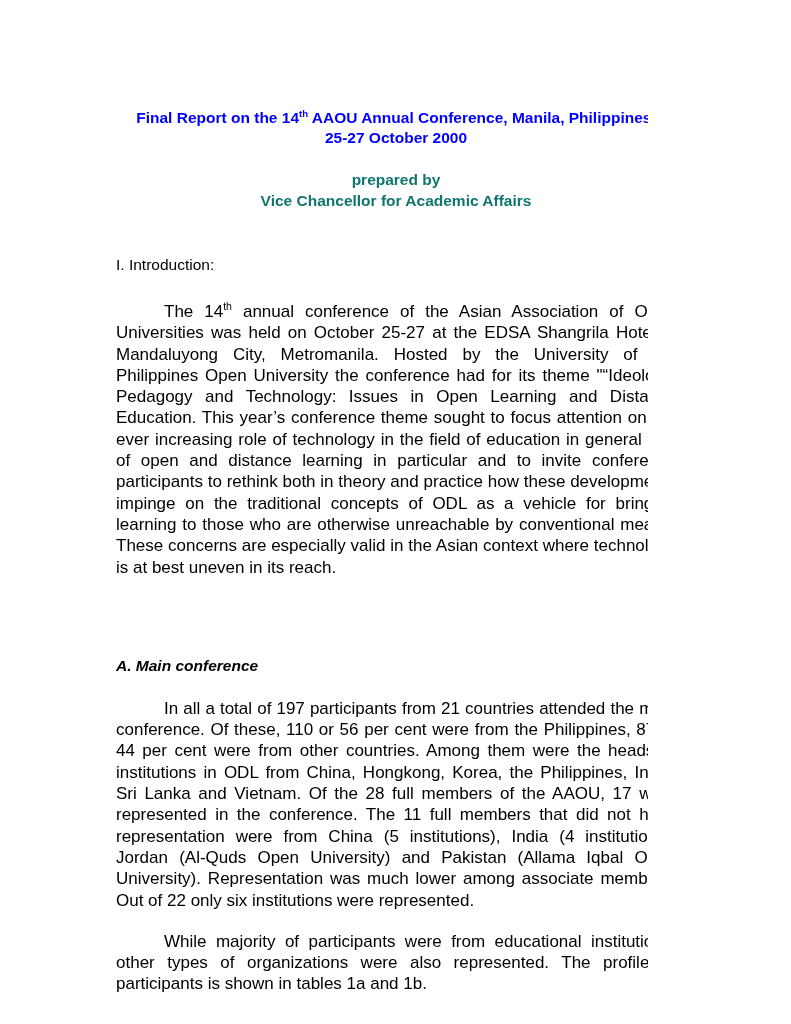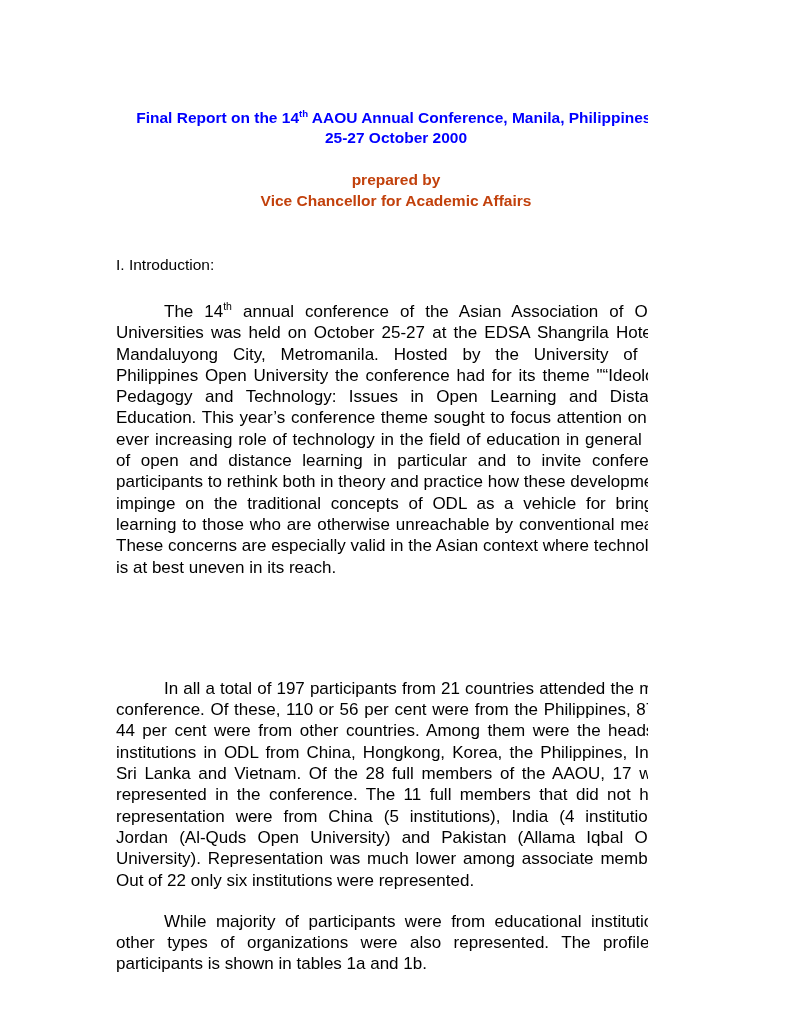--- a/index.html
+++ b/index.html
@@ -35,21 +35,21 @@
     text-align: center;
     color: #0000ff;
     font-weight: bold;
     font-size: 15.5px;
     line-height: 20px;
   }
   .title-line { display: block; }
   .title-gap { height: 22px; }
   .byline-block {
     text-align: center;
-    color: #c2410c;
+    color: #0f766e;
     font-weight: bold;
     font-size: 15.5px;
     line-height: 20.5px;
   }
   .byline-line { display: block; }
 
   
   .heading {
     font-weight: normal;
     font-size: 15.5px;
@@ -113,20 +113,21 @@
     <p class="para indent"><span>The 14</span><sup>th</sup><span> annual conference of the Asian Association of Open Universities was held on October 25-27 at the EDSA Shangrila Hotel in Mandaluyong City, Metromanila. Hosted by the University of the Philippines Open University the conference had for its theme "“Ideology, Pedagogy and Technology: Issues in Open Learning and Distance Education. This year’s conference theme sought to focus attention on the ever increasing role of technology in the field of education in general and of open and distance learning in particular and to invite conference participants to rethink both in theory and practice how these developments impinge on the traditional concepts of ODL as a vehicle for bringing learning to those who are otherwise unreachable by conventional means. These concerns are especially valid in the Asian context where technology is at best uneven in its reach.</span></p>
 
     <div class="sp-22"></div>
 
 
     <div class="sp-38"></div>
 
 
     <div class="sp-18"></div>
 
+    <div class="subheading">A. Main conference</div>
 
     <div class="sp-22"></div>
 
     <p class="para indent">In all a total of 197 participants from 21 countries attended the main conference. Of these, 110 or 56 per cent were from the Philippines, 87 or 44 per cent were from other countries. Among them were the heads of institutions in ODL from China, Hongkong, Korea, the Philippines, India, Sri Lanka and Vietnam. Of the 28 full members of the AAOU, 17 were represented in the conference. The 11 full members that did not have representation were from China (5 institutions), India (4 institutions), Jordan (Al-Quds Open University) and Pakistan (Allama Iqbal Open University). Representation was much lower among associate members. Out of 22 only six institutions were represented.</p>
 
     <div class="sp-20"></div>
 
     <p class="para indent">While majority of participants were from educational institutions, other types of organizations were also represented. The profile of participants is shown in tables 1a and 1b.</p>
 
   </div>

